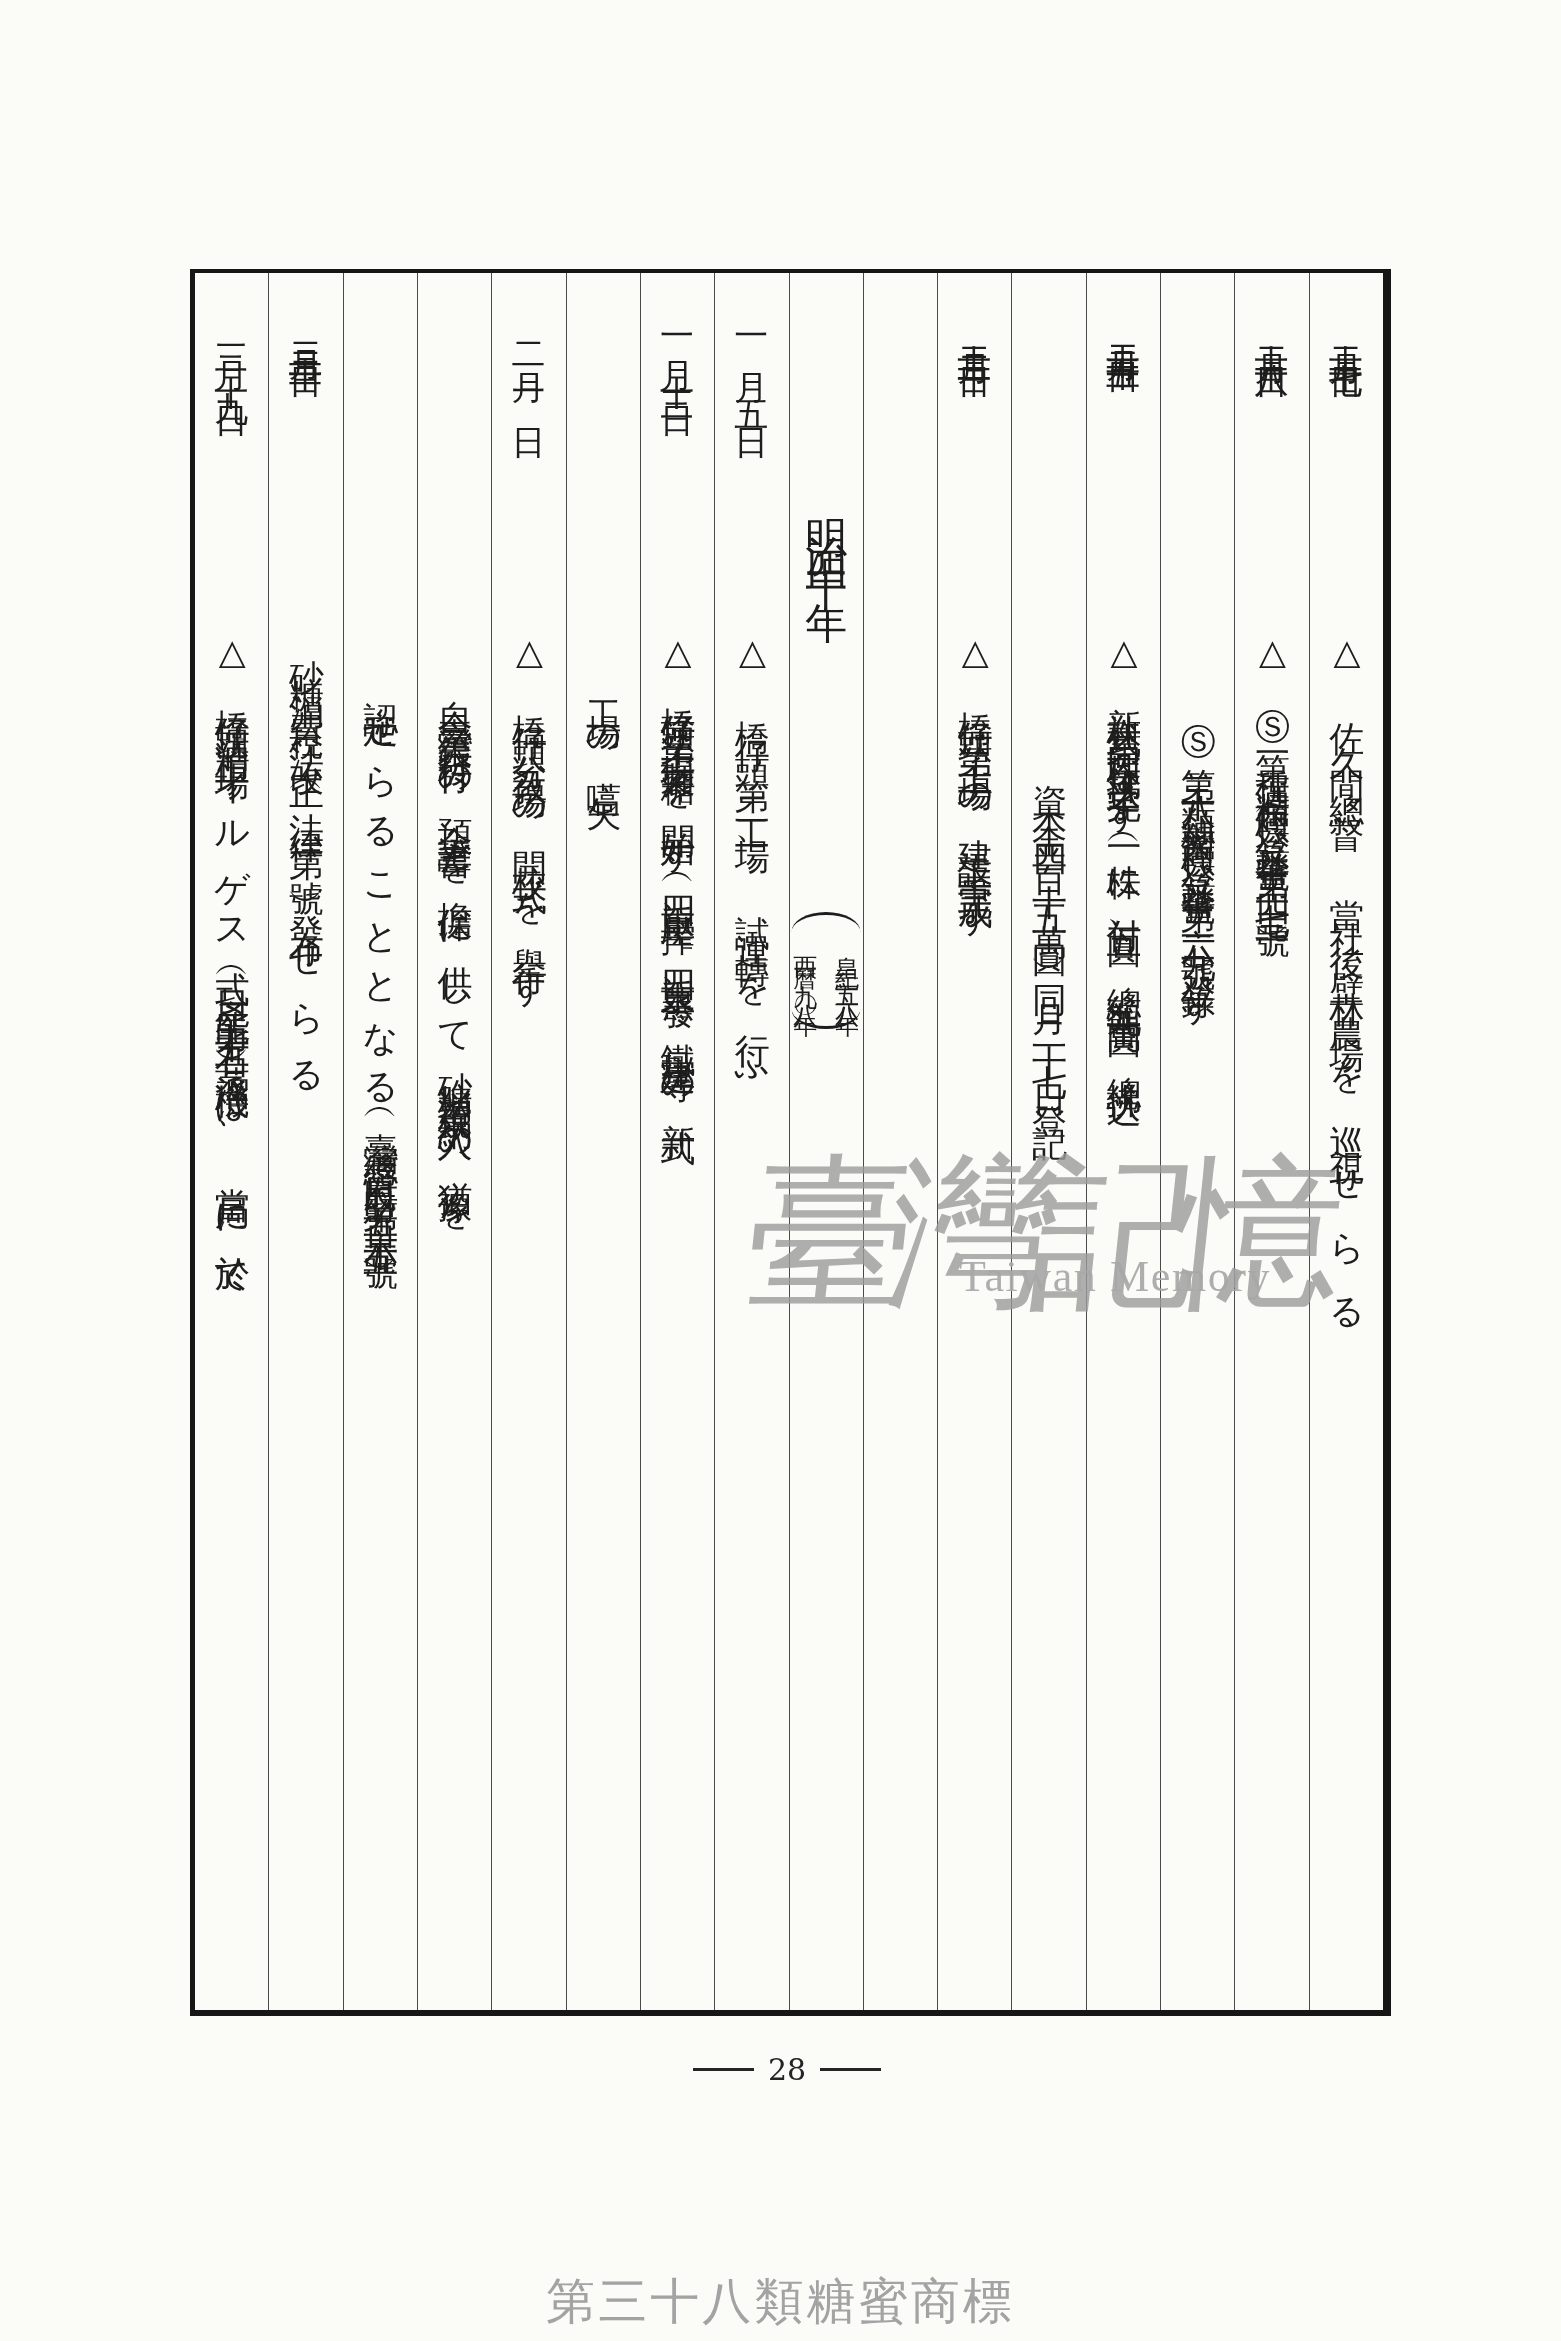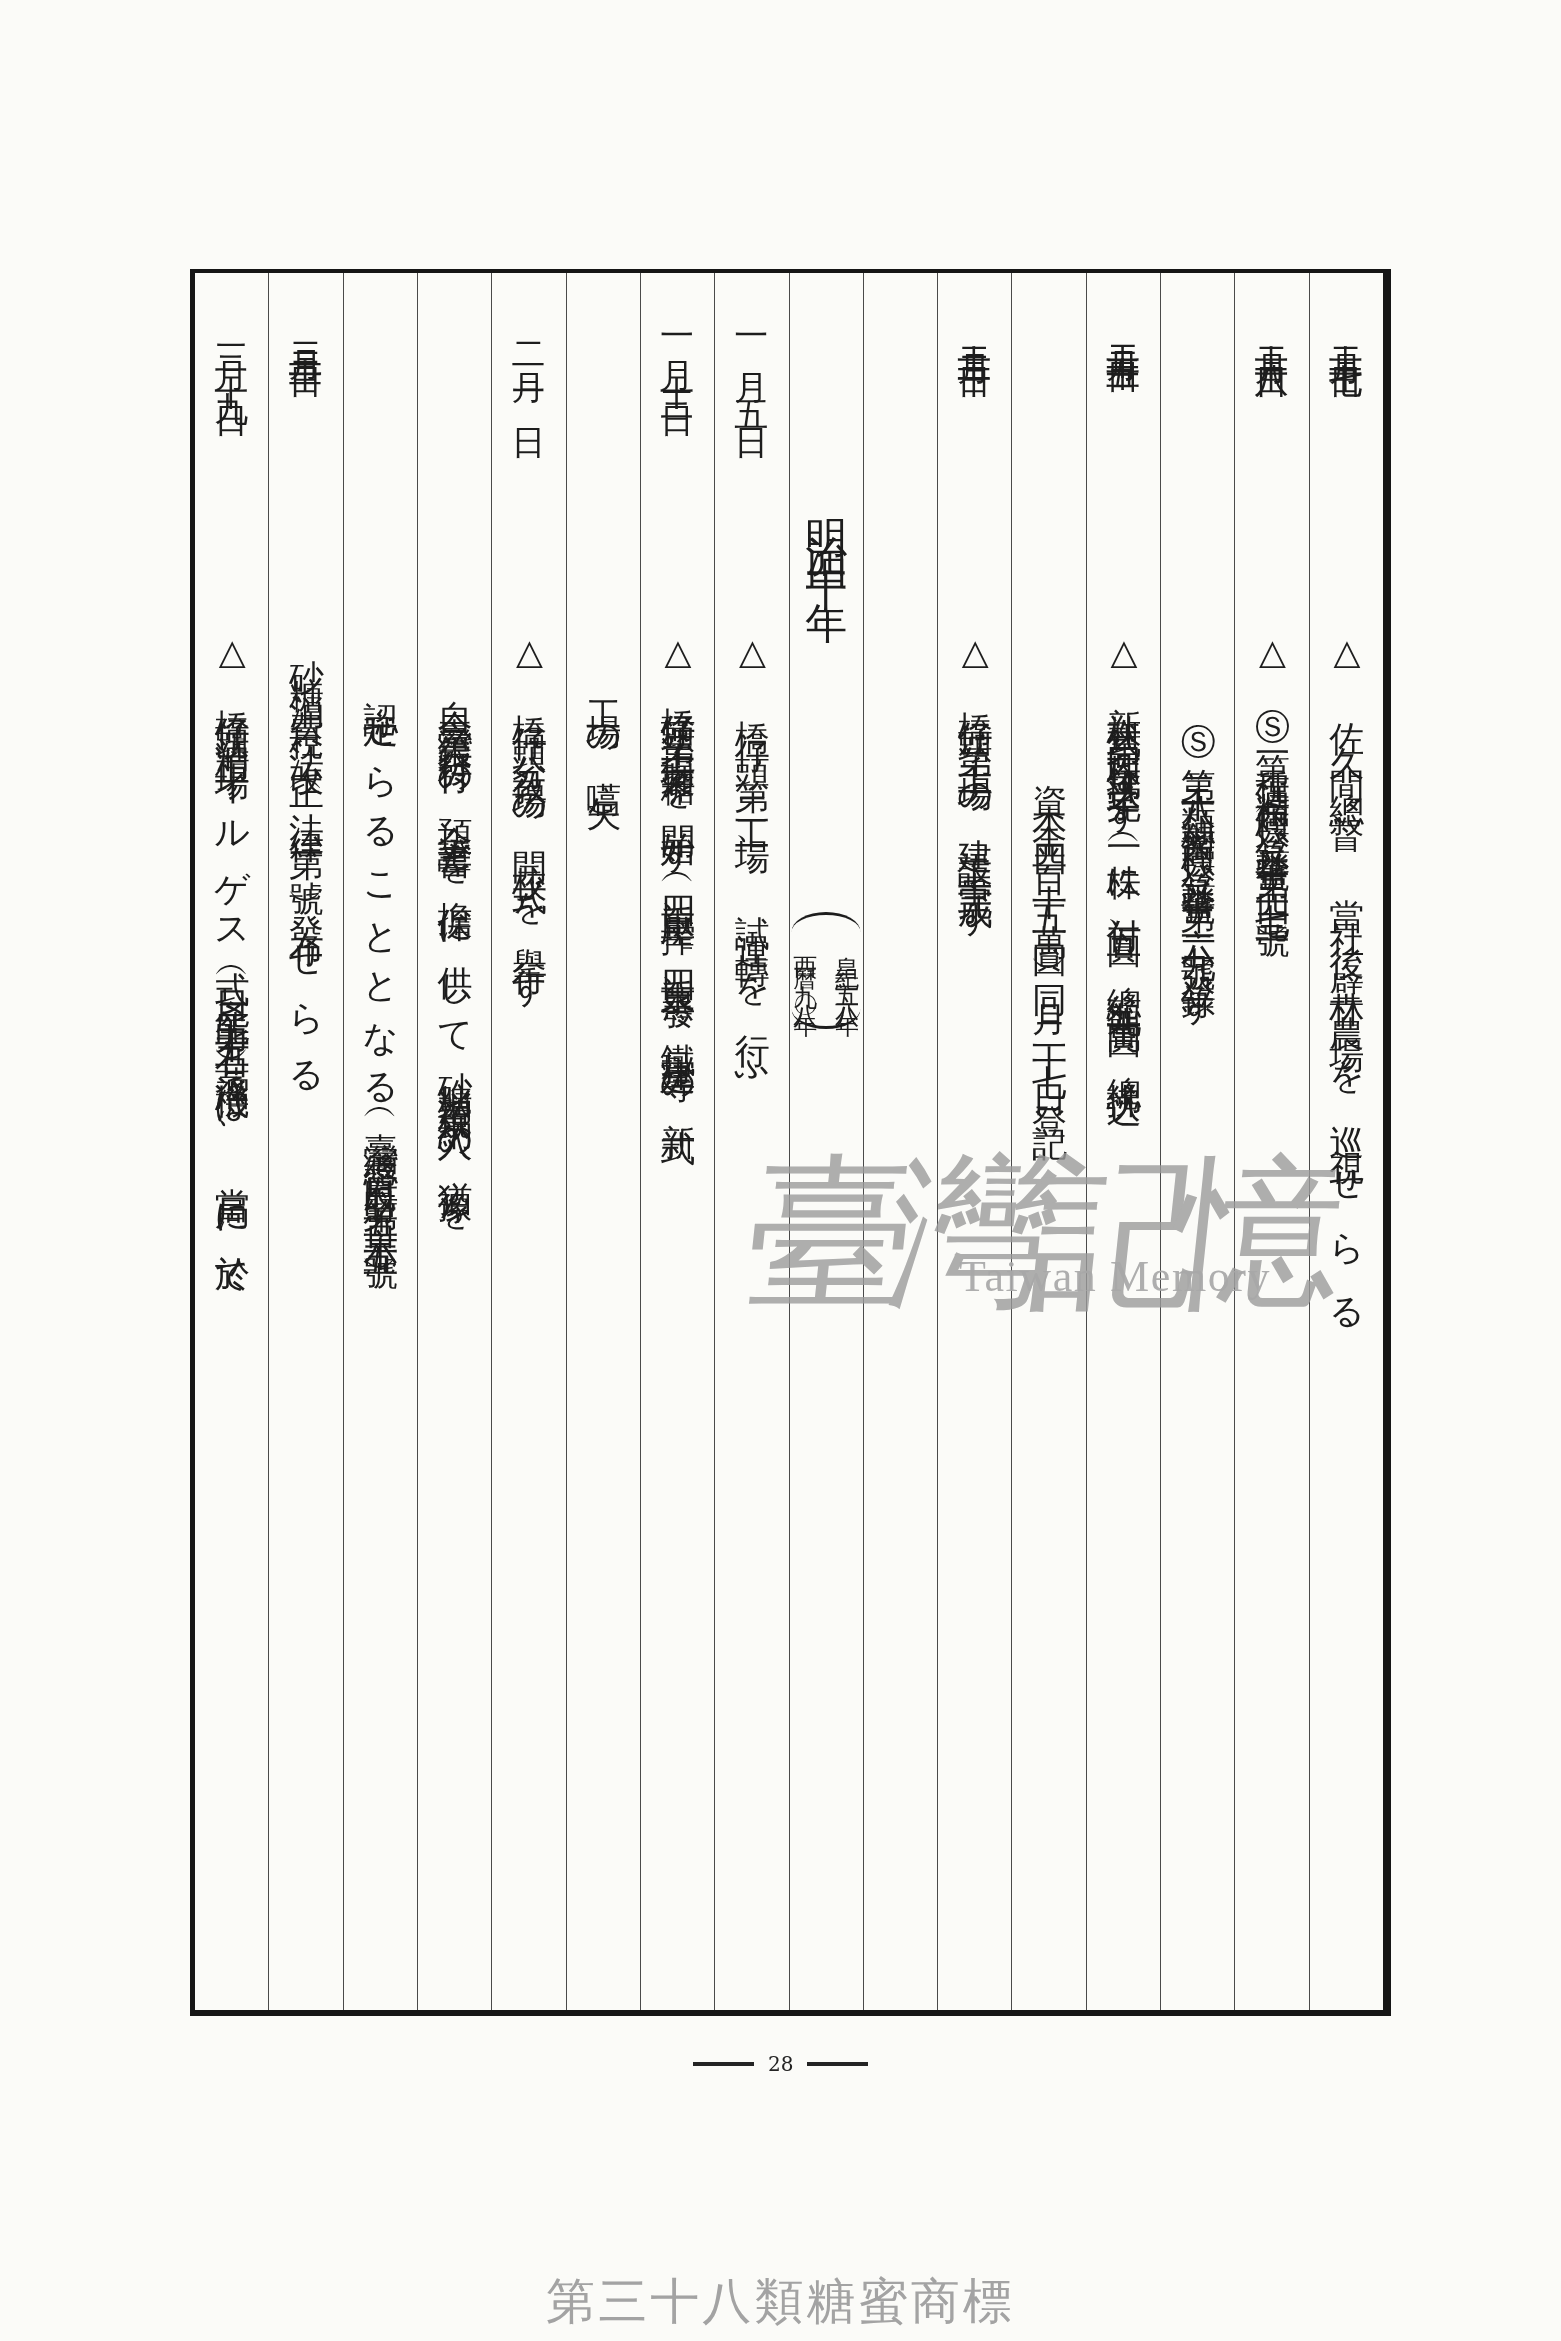--- a/index.html
+++ b/index.html
@@ -50,21 +50,21 @@
     color:#9b9b9b; opacity:.8; transform:skewX(-6deg); white-space:nowrap;
   }
   .wm-latin {
     position:absolute; left:959px; top:1251px; font-size:44px; letter-spacing:1.6px;
     color:#a8a8a8; opacity:.92; white-space:nowrap;
     font-family:"Liberation Serif",serif;
   }
   
   .pagenum { position:absolute; left:693px; top:2052px; display:flex; align-items:center; gap:14px; }
   .pn-line { width:61px; height:3.9px; background:#242424; }
-  .pn-text { font-size:20px; color:#242424; }
+  .pn-text { font-size:30px; color:#242424; }
   
   .footer {
     position:absolute; top:2269px; left:50%; transform:translateX(-50%);
     font-size:49px; letter-spacing:3.1px; color:#a3a3a3; white-space:nowrap;
   }
 </style>
 </head>
 <body>
 
 <div class="frame">

